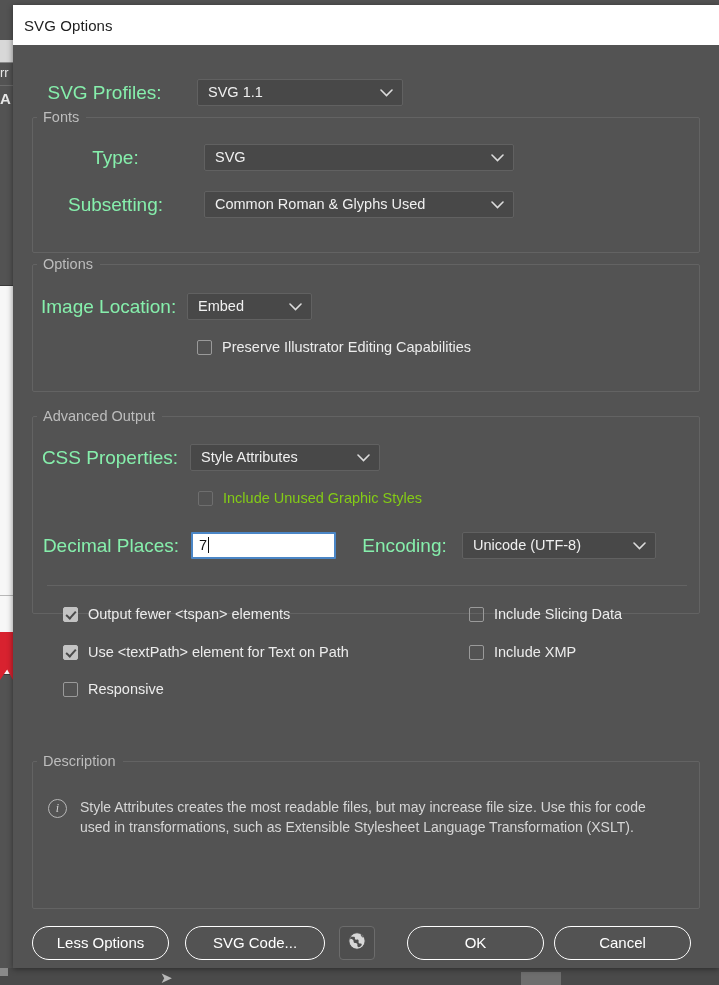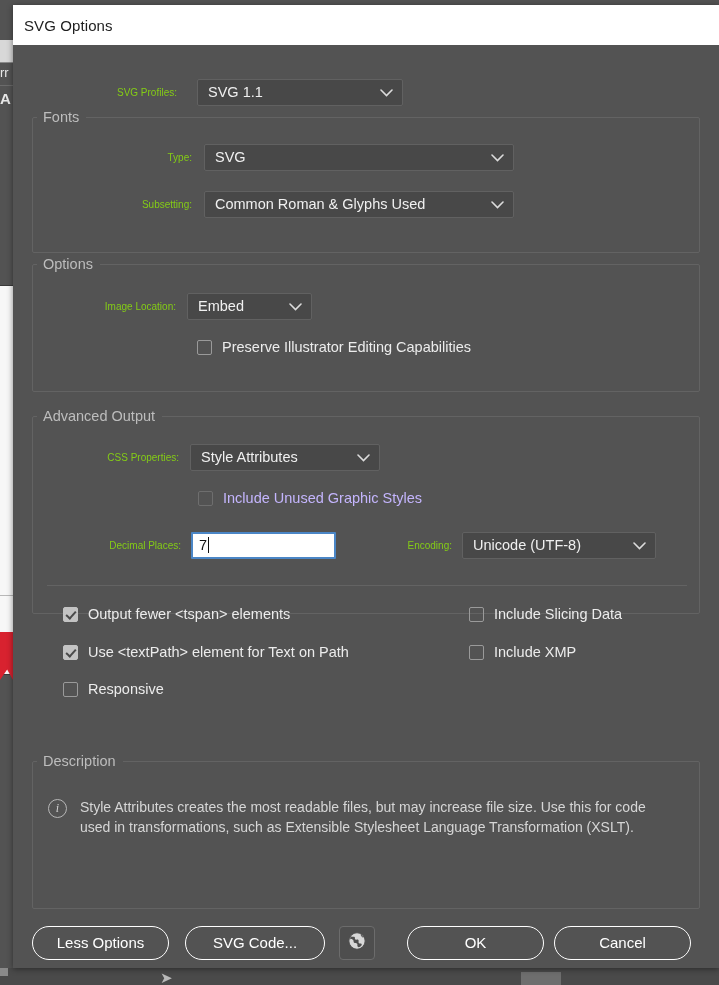--- a/index.html
+++ b/index.html
@@ -182,23 +182,23 @@
     box-sizing: border-box;
     height: 923px;
   }
 
   
   .row {
     display: flex;
     align-items: center;
   }
   .field-label {
-    color: #84cc16;
-    font-size: 10px;
-    text-align: right;
+    color: #86efac;
+    font-size: 19px;
+    text-align: center;
     white-space: nowrap;
   }
   .select {
     position: relative;
     background: #484848;
     border: 1px solid #616161;
     border-radius: 2px;
     color: #f0f0f0;
     font-size: 14.5px;
     height: 27px;
@@ -271,21 +271,21 @@
   }
   .checkbox.disabled {
     border-color: #6e6e6e;
   }
   .cb-label {
     color: #ececec;
     font-size: 14.5px;
     margin-left: 10px;
     white-space: nowrap;
   }
-  .cb-label.disabled { color: #c4b5fd; }
+  .cb-label.disabled { color: #84cc16; }
 
   
   .text-input {
     background: #ffffff;
     border: 2px solid #4b86c6;
     border-radius: 1px;
     height: 27px;
     box-sizing: border-box;
     color: #111111;
     font-size: 14.5px;

